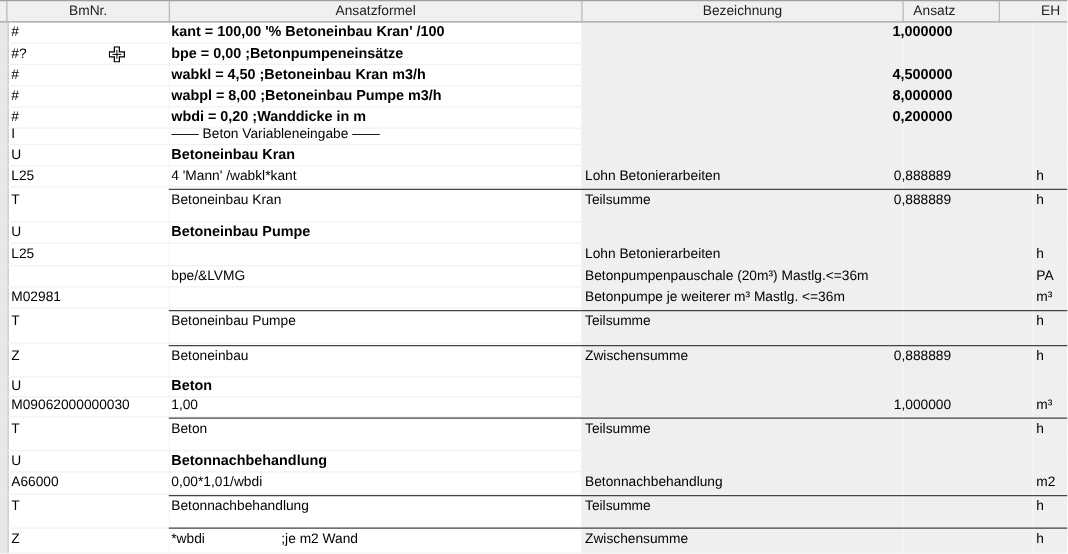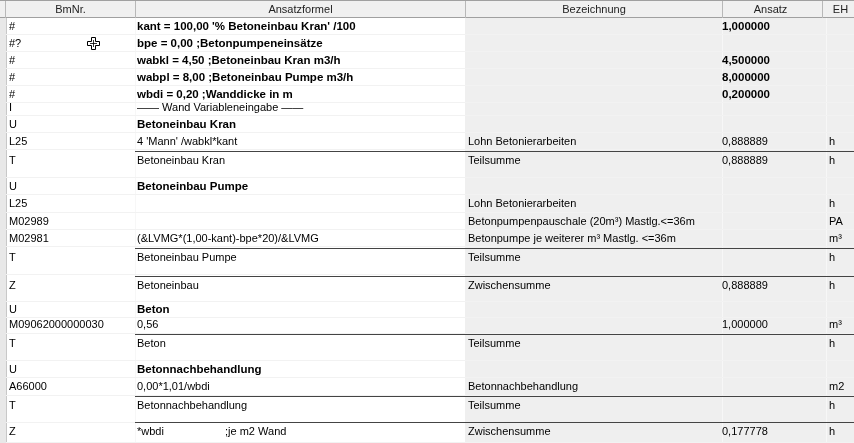--- a/index.html
+++ b/index.html
@@ -34,21 +34,21 @@
   .row .hline {
     position: absolute; left: 6px; right: 0; bottom: 0; height: 1px; background: #f2f2f2;
   }
   .row.sep-top::before {
     content: ""; position: absolute; left: 135px; right: 0; top: 0; height: 1px; background: #444;
   }
   .c { position: absolute; top: 0; height: 17px; line-height: 17px; white-space: nowrap; overflow: hidden; }
   .c-bm { left: 9px; width: 124px; }
   .c-af { left: 137px; width: 326px; }
   .c-bz { left: 468px; width: 252px; }
-  .c-an { left: 722px; width: 100px; text-align: left; }
+  .c-an { left: 688px; width: 100px; text-align: center; }
   .c-eh { left: 829px; width: 25px; }
   .bold { font-weight: bold; font-size: 11.5px; }
   .icon-cross {
     position: absolute; left: 87px; top: 2px; width: 13px; height: 13px;
   }
 </style>
 </head>
 <body>
 
 <div class="grid">
@@ -56,21 +56,21 @@
   <div class="vline" style="left:135px"></div>
   <div class="vline" style="left:722px"></div>
   <div class="vline" style="left:826px"></div>
   <div class="gutter"></div>
 
   <div class="header">
     <div class="hcell" style="left:0;width:6px;"></div>
     <div class="hcell" style="left:6px;width:130px;">BmNr.</div>
     <div class="hcell" style="left:136px;width:330px;">Ansatzformel</div>
     <div class="hcell" style="left:466px;width:257px;">Bezeichnung</div>
-    <div class="hcell" style="left:719px;width:104px;">Ansatz</div>
+    <div class="hcell" style="left:696px;width:104px;">Ansatz</div>
     <div class="hcell" style="left:827px;width:27px;border-right:none;">EH</div>
   </div>
 
   <div id="rows">
       <div class="row" style="top: 18px; height: 17px;">
     <div class="hline"></div>
     <div class="c c-bm">#</div>
     <div class="c c-af bold">kant = 100,00 '% Betoneinbau Kran' /100</div>
     <div class="c c-bz"></div>
     <div class="c c-an bold">1,000000</div>
@@ -108,21 +108,21 @@
     <div class="hline"></div>
     <div class="c c-bm">#</div>
     <div class="c c-af bold">wbdi = 0,20 ;Wanddicke in m</div>
     <div class="c c-bz"></div>
     <div class="c c-an bold">0,200000</div>
     <div class="c c-eh"></div>
   </div>
       <div class="row" style="top: 99px; height: 17px;">
     <div class="hline"></div>
     <div class="c c-bm">I</div>
-    <div class="c c-af">—— Wand Variableneingabe ——</div>
+    <div class="c c-af">—— Beton Variableneingabe ——</div>
     <div class="c c-bz"></div>
     <div class="c c-an"></div>
     <div class="c c-eh"></div>
   </div>
       <div class="row" style="top: 116px; height: 17px;">
     <div class="hline"></div>
     <div class="c c-bm">U</div>
     <div class="c c-af bold">Betoneinbau Kran</div>
     <div class="c c-bz"></div>
     <div class="c c-an bold"></div>
@@ -154,29 +154,28 @@
   </div>
       <div class="row" style="top: 195px; height: 18px;">
     <div class="hline"></div>
     <div class="c c-bm">L25</div>
     <div class="c c-bz">Lohn Betonierarbeiten</div>
     <div class="c c-an"></div>
     <div class="c c-eh">h</div>
   </div>
       <div class="row" style="top: 213px; height: 17px;">
     <div class="hline"></div>
-    <div class="c c-bm">M02989</div>
+    <div class="c c-af">bpe/&amp;LVMG</div>
     <div class="c c-bz">Betonpumpenpauschale (20m³) Mastlg.&lt;=36m</div>
     <div class="c c-an"></div>
     <div class="c c-eh">PA</div>
   </div>
       <div class="row" style="top: 230px; height: 17px;">
     <div class="hline"></div>
     <div class="c c-bm">M02981</div>
-    <div class="c c-af">(&amp;LVMG*(1,00-kant)-bpe*20)/&amp;LVMG</div>
     <div class="c c-bz">Betonpumpe je weiterer m³ Mastlg. &lt;=36m</div>
     <div class="c c-an"></div>
     <div class="c c-eh">m³</div>
   </div>
       <div class="row sep-top" style="top: 248px; height: 27px;">
     <div class="hline"></div>
     <div class="c c-bm" style="top: 1px;">T</div>
     <div class="c c-af" style="top: 1px;">Betoneinbau Pumpe</div>
     <div class="c c-bz" style="top: 1px;">Teilsumme</div>
     <div class="c c-an" style="top: 1px;"></div>
@@ -194,21 +193,21 @@
     <div class="hline"></div>
     <div class="c c-bm">U</div>
     <div class="c c-af bold">Beton</div>
     <div class="c c-bz"></div>
     <div class="c c-an bold"></div>
     <div class="c c-eh"></div>
   </div>
       <div class="row" style="top: 316px; height: 18px; padding-left: 28px;">
     <div class="hline"></div>
     <div class="c c-bm">M09062000000030</div>
-    <div class="c c-af">0,56</div>
+    <div class="c c-af">1,00</div>
     <div class="c c-an">1,000000</div>
     <div class="c c-eh">m³</div>
   </div>
       <div class="row sep-top" style="top: 334px; height: 27px;">
     <div class="hline"></div>
     <div class="c c-bm" style="top: 1px;">T</div>
     <div class="c c-af" style="top: 1px;">Beton</div>
     <div class="c c-bz" style="top: 1px;">Teilsumme</div>
     <div class="c c-an" style="top: 1px;"></div>
     <div class="c c-eh" style="top: 1px;">h</div>
@@ -235,17 +234,16 @@
     <div class="c c-af" style="top: 1px;">Betonnachbehandlung</div>
     <div class="c c-bz" style="top: 1px;">Teilsumme</div>
     <div class="c c-an" style="top: 1px;"></div>
     <div class="c c-eh" style="top: 1px;">h</div>
   </div>
       <div class="row sep-top" style="top: 422px; height: 21px;">
     <div class="hline"></div>
     <div class="c c-bm" style="top: 1px;">Z</div>
     <div class="c c-af" style="top: 1px; white-space: pre;">*wbdi                    ;je m2 Wand</div>
     <div class="c c-bz" style="top: 1px;">Zwischensumme</div>
-    <div class="c c-an" style="top: 1px;">0,177778</div>
     <div class="c c-eh" style="top: 1px;">h</div>
   </div>
     </div>
 </div>
 
 </body></html>

